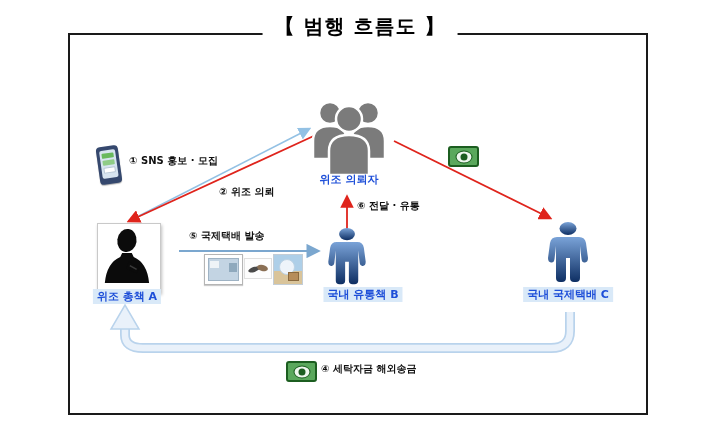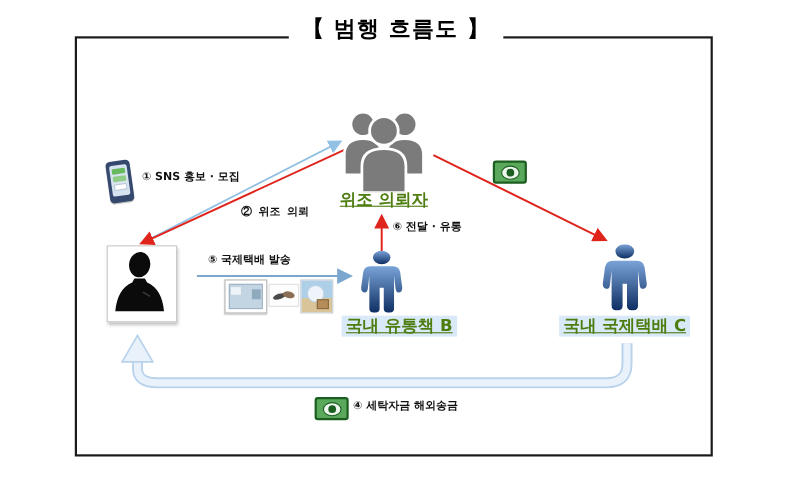--- a/index.html
+++ b/index.html
@@ -4,22 +4,22 @@
 <style>
   html,body{margin:0;padding:0;background:#fff;}
   #stage{position:relative;width:720px;height:447px;background:#fff;overflow:hidden;
          font-family:"DejaVu Sans","Liberation Sans",sans-serif;}
   .abs{position:absolute;}
   #outer-box{left:68px;top:33px;width:576px;height:378px;border:2px solid #1a1a1a;background:#fff;}
   #title{left:360px;top:13px;transform:translateX(-50%);background:#fff;padding:0 12px;
          font-size:20px;font-weight:bold;color:#000;white-space:nowrap;z-index:6;letter-spacing:1px;}
   svg.overlay{left:0;top:0;width:720px;height:447px;z-index:1;pointer-events:none;}
   .num-label{font-size:10px;font-weight:bold;color:#111;white-space:nowrap;z-index:4;}
-  .name-label{font-size:15px;font-weight:bold;color:#4d7c0f;white-space:nowrap;z-index:4;
-              background:#d9e9f8;padding:0 4px;transform:translateX(-50%);text-decoration:underline;}
+  .name-label{font-size:11px;font-weight:bold;color:#1d4ed8;white-space:nowrap;z-index:4;
+              background:#d9e9f8;padding:0 4px;transform:translateX(-50%);}
   .name-label.plain{background:transparent;}
   .figure{z-index:3;}
   
   #boss-photo{left:97px;top:223px;width:58px;height:64px;background:#fff;border:1px solid #c9c9c9;
               box-shadow:1px 2px 3px rgba(0,0,0,.25);padding:2px;z-index:3;}
   
   #phone{left:98px;top:146px;width:22px;height:38px;transform:rotate(-8deg);background:#35486e;
          border-radius:4px;z-index:3;box-shadow:0 1px 1px rgba(0,0,0,.3);}
   #phone .screen{position:absolute;left:3px;top:4px;right:3px;bottom:6px;background:#d7e4f0;border-radius:2px;overflow:hidden;}
   #phone .bar1,#phone .bar2,#phone .bar3{position:absolute;left:2px;right:2px;height:5px;border-radius:1px;}
@@ -99,20 +99,21 @@
   <div class="abs" id="boss-photo">
     <svg width="52" height="58" viewBox="0 0 54 58">
       <g fill="#0b0b0b">
         <ellipse cx="28" cy="14" rx="10" ry="12" transform="rotate(8 28 14)"></ellipse>
         <path d="M 5,58 Q 7,37 21,31 L 23,27 L 33,27 L 35,31 Q 49,37 51,58 Z"></path>
         <path d="M 30,36 L 41,42 L 38,48 L 27,43 Z"></path>
       </g>
       <path d="M 31,40 L 38,44" stroke="#3a3a3a" stroke-width="1.5"></path>
     </svg>
   </div>
+  <div class="abs name-label" style="left:127px;top:289px;">위조 총책 A</div>
 
   <svg class="abs figure" style="left:323px;top:228px;width:48px;height:58px;" viewBox="0 0 46 62">
     <defs>
       <linearGradient id="pg1" x1="0" y1="0" x2="0" y2="1">
         <stop offset="0" stop-color="#7aa3d8"></stop>
           <stop offset="1" stop-color="#0e2f63"></stop>
       </linearGradient>
     </defs>
     <ellipse cx="23" cy="6.5" rx="8.5" ry="6.5" fill="url(#pg1)"></ellipse>
     <path fill="url(#pg1)" d="M 12,15 L 34,15 Q 40,15 41,21 L 43,36 Q 43,40 40,40.5 Q 37,41 36.5,37 L 35,24 L 35,56 Q 35,60 31,60 L 29,60 Q 25,60 25,56 L 25,36 L 21,36 L 21,56 Q 21,60 17,60 L 15,60 Q 11,60 11,56 L 11,24 L 9.5,37 Q 9,41 6,40.5 Q 3,40 3,36 L 5,21 Q 6,15 12,15 Z"></path>
@@ -133,21 +134,21 @@
 
   <div class="abs" id="phone">
     <div class="screen">
         <div class="bar1"></div>
         <div class="bar2"></div>
         <div class="bar3"></div>
       </div>
   </div>
   <div class="abs num-label" style="left:129px;top:154px;">① SNS 홍보 · 모집</div>
 
-  <div class="abs num-label" style="left:219px;top:185px;font-family:Liberation Mono, monospace;">② 위조 의뢰</div>
+  <div class="abs num-label" style="left:219px;top:185px;">② 위조 의뢰</div>
 
   <div class="abs money" style="left:448px;top:146px;">
     <div class="oval"></div>
       <div class="dot"></div>
   </div>
 
   <div class="abs num-label" style="left:357px;top:199px;">⑥ 전달 · 유통</div>
 
   <div class="abs num-label" style="left:189px;top:229px;">⑤ 국제택배 발송</div>
   <div class="abs" id="thumb-frame">

